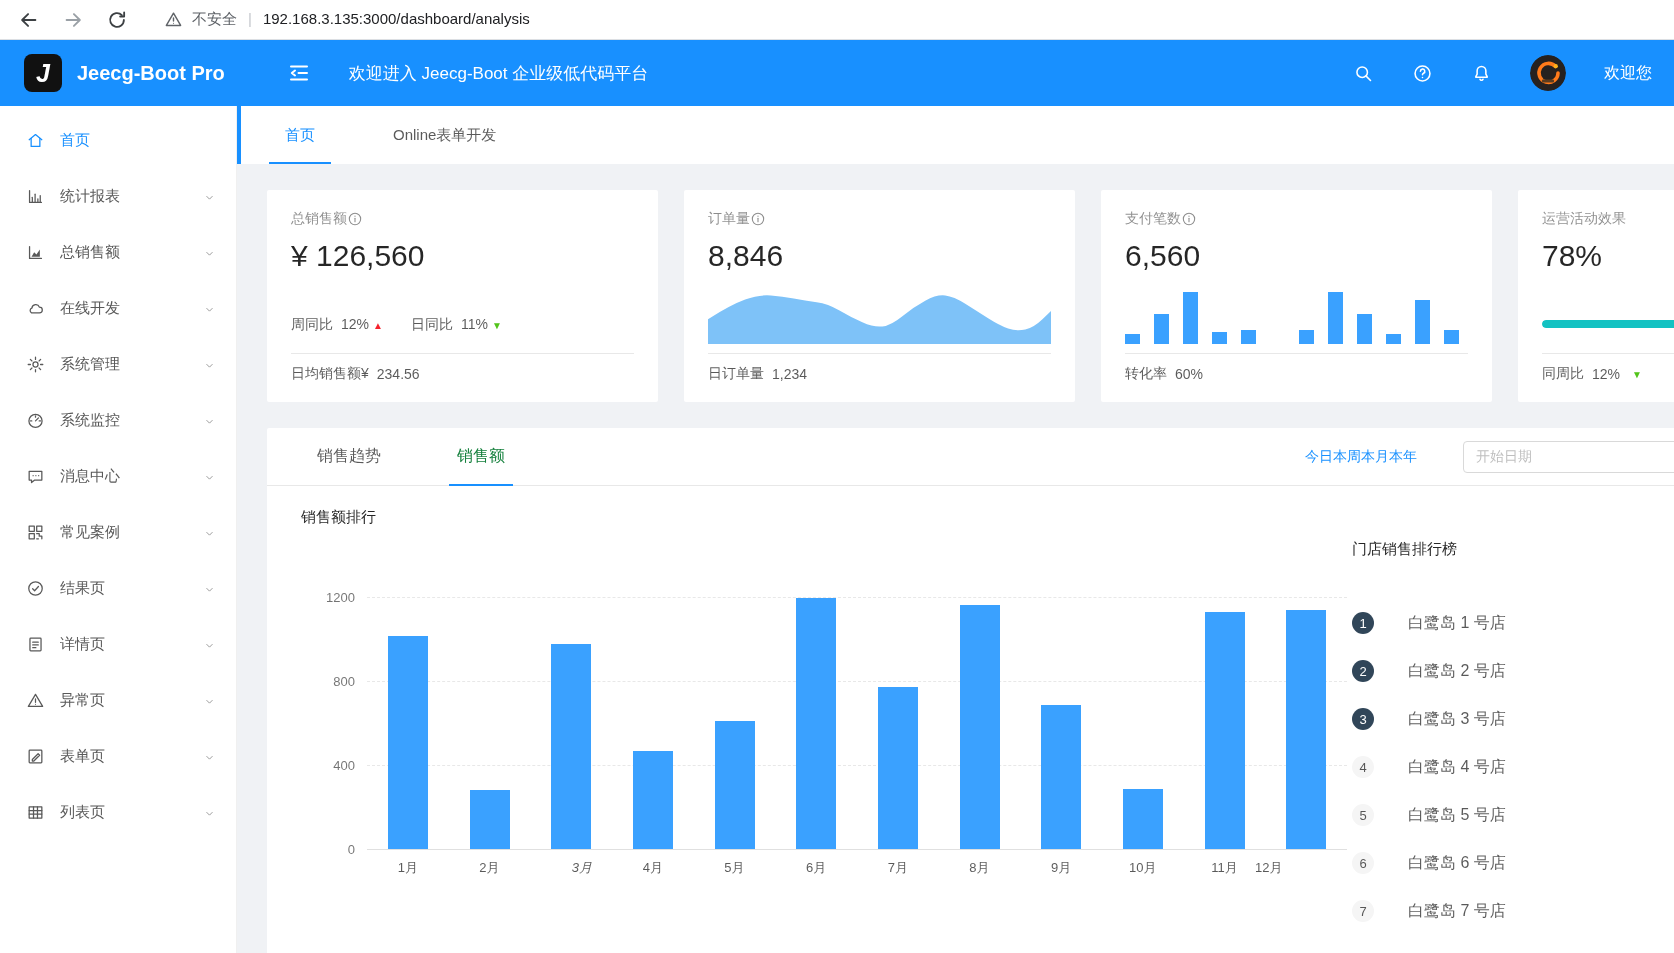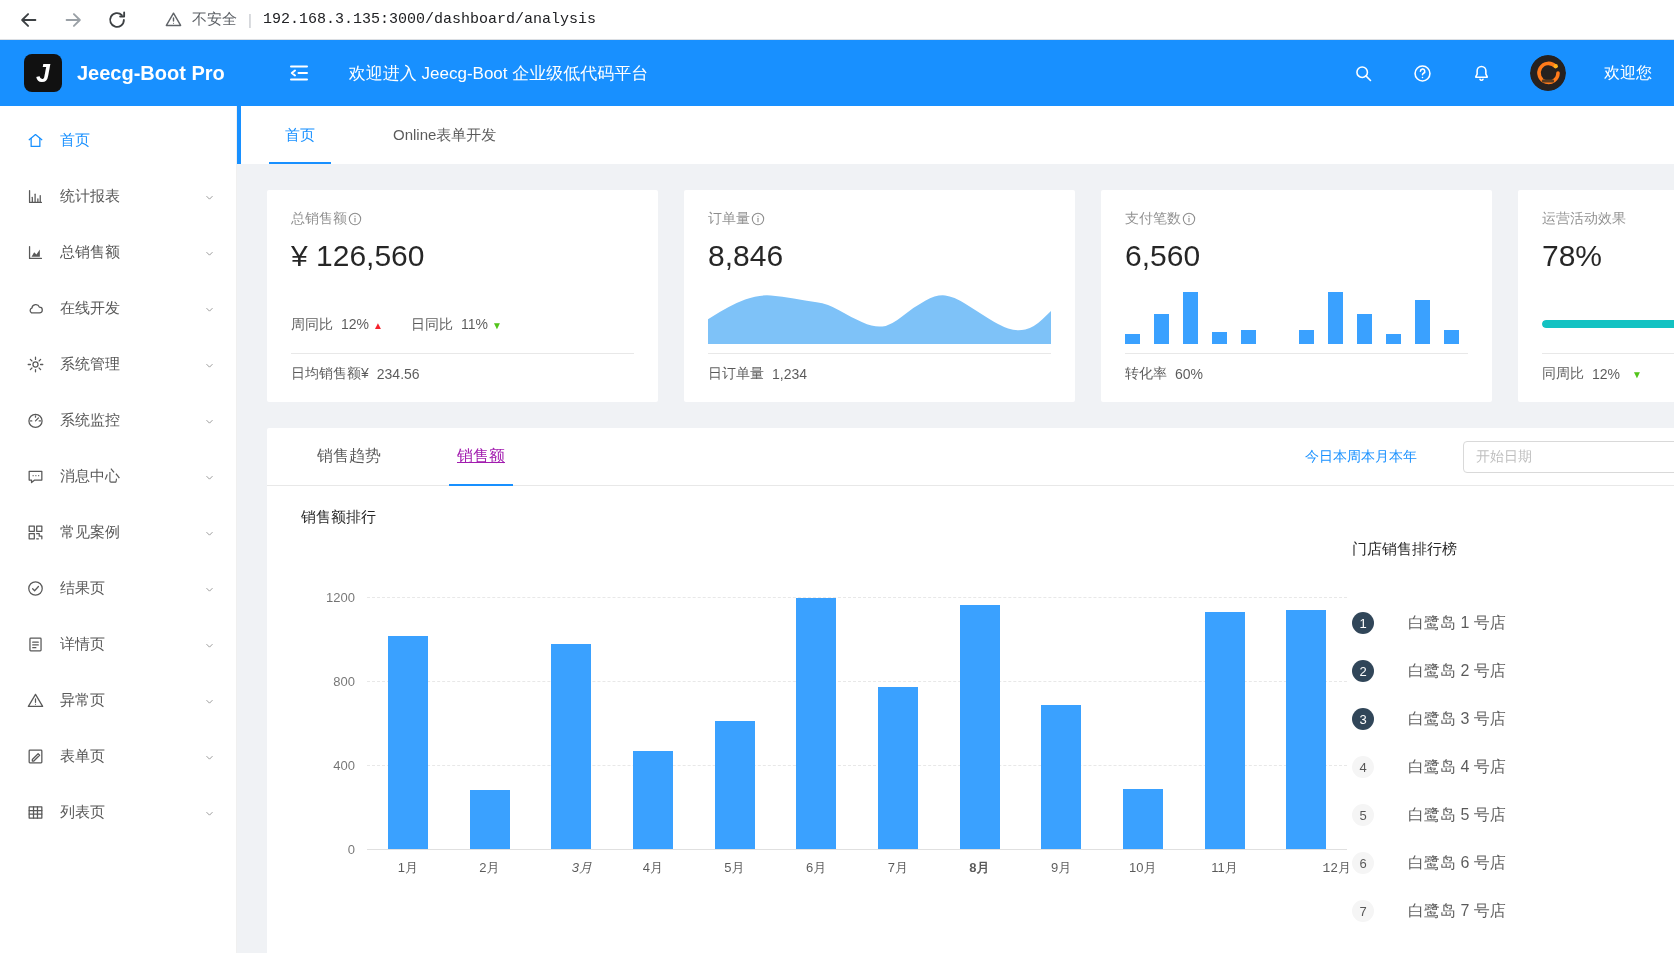--- a/index.html
+++ b/index.html
@@ -4,25 +4,25 @@
 <style>
   * { margin:0; padding:0; box-sizing:border-box; }
   html,body { width:1674px; height:953px; overflow:hidden; background:#f0f2f5;
     font-family:"Liberation Sans","DejaVu Sans",sans-serif; }
 
   
   .chrome { height:40px; background:#fff; border-bottom:1px solid #dcdfe3;
     display:flex; align-items:center; padding:0 18px; gap:22px; }
   .chrome .nav-ic { width:22px; height:22px; color:#3c4043; cursor:pointer; }
   .chrome .nav-ic.disabled { color:#9aa0a6; }
-  .url-zone { display:flex; align-items:center; gap:9px; margin-left:14px; cursor:pointer; }
+  .url-zone { display:flex; gap:9px; margin-left:14px; cursor:pointer; }
   .sec-ic { width:19px; height:19px; color:#5f6368; }
   .sec-label { font-size:15px; color:#5f6368; }
   .url-divider { color:#c4c7cc; font-size:15px; padding:0 2px; }
-  .url-text { font-size:15px; color:#202124;font-family:Liberation Mono, monospace; }
+  .url-text { font-size:15px; color:#202124; }
 
   
   .app-header { height:66px; background:#1890ff; display:flex; align-items:center;
     padding-left:24px; color:#fff; overflow:hidden; }
   .logo-box { width:38px; height:38px; background:#111; border-radius:8px; color:#fff;
     display:flex; align-items:center; justify-content:center; font-size:25px; font-weight:bold;
     font-style:italic; cursor:pointer; flex:none; }
   .brand { font-size:20px; font-weight:bold; margin-left:15px; white-space:nowrap; }
   .fold-ic { width:24px; height:24px; margin-left:62px; cursor:pointer; flex:none; }
   .welcome { font-size:17px; margin-left:38px; white-space:nowrap; }
@@ -70,21 +70,21 @@
   .progress-fill { height:100%; background:#13c2c2; border-radius:100px; }
   .card-divider { border-top:1px solid #e8e8e8; margin:9px 0 0; }
   .card-foot { font-size:14px; color:rgba(0,0,0,.65); height:40px; display:flex; align-items:center; gap:8px; }
 
   
   .panel { position:relative; width:1636px; height:620px; margin:26px 0 0 30px; background:#fff; border-radius:2px; }
   .panel-head { height:58px; border-bottom:1px solid #e8e8e8; display:flex; align-items:stretch;
     padding-left:26px; gap:44px; position:relative; }
   .ptab { display:flex; align-items:center; padding:0 8px; font-size:16px; color:rgba(0,0,0,.65);
     position:relative; cursor:pointer;margin-left:16px; }
-  .ptab.active { color:#a21caf;text-decoration:underline; }
+  .ptab.active { color:#15803d; }
   .ptab.active::after { content:""; position:absolute; left:0; right:0; bottom:-1px; height:2px; background:#1890ff; }
   .panel-controls { position:absolute; left:1030px; top:0; height:58px; display:flex; align-items:center; gap:30px; }
   .qlink { color:#1890ff; font-size:14px; white-space:nowrap; cursor:pointer; }
   .date-input { margin-left:16px; width:300px; height:32px; border:1px solid #d9d9d9; border-radius:4px;
     background:#fff; display:flex; align-items:center; padding:0 12px; color:#bfbfbf; font-size:14px; cursor:text; }
 
   .chart-title { position:absolute; left:34px; top:80px; font-size:15px; font-weight:500; color:rgba(0,0,0,.85); }
   .chart-plot { position:absolute; left:100px; top:169px; width:980px; height:252px; }
   .gridline { position:absolute; left:0; right:0; border-top:1px dashed #e8e8e8; }
   .axisline { position:absolute; left:0; right:0; top:252px; border-top:1px solid #e0e0e0; }
@@ -452,29 +452,29 @@
           <div class="xtick" style="left: 174px; width: 81.6667px; font-style: italic;">3月</div>
           <div class="cbar" style="left: 265.833px; height: 97.65px; background: rgb(58, 161, 255);"></div>
           <div class="xtick" style="left: 245px; width: 81.6667px;">4月</div>
           <div class="cbar" style="left: 347.5px; height: 128.1px; background: rgb(58, 161, 255);"></div>
           <div class="xtick" style="left: 326.667px; width: 81.6667px;">5月</div>
           <div class="cbar" style="left: 429.167px; height: 250.95px; background: rgb(58, 161, 255);"></div>
           <div class="xtick" style="left: 408.333px; width: 81.6667px;">6月</div>
           <div class="cbar" style="left: 510.833px; height: 161.7px; background: rgb(58, 161, 255);"></div>
           <div class="xtick" style="left: 490px; width: 81.6667px;">7月</div>
           <div class="cbar" style="left: 592.5px; height: 243.6px; background: rgb(58, 161, 255);"></div>
-          <div class="xtick" style="left: 571.667px; width: 81.6667px; font-weight: bold;">8月</div>
+          <div class="xtick" style="left: 571.667px; width: 81.6667px;">8月</div>
           <div class="cbar" style="left: 674.167px; height: 143.85px; background: rgb(58, 161, 255);"></div>
           <div class="xtick" style="left: 653.333px; width: 81.6667px;">9月</div>
           <div class="cbar" style="left: 755.833px; height: 59.85px; background: rgb(58, 161, 255);"></div>
           <div class="xtick" style="left: 735px; width: 81.6667px;">10月</div>
           <div class="cbar" style="left: 837.5px; height: 237.3px; background: rgb(58, 161, 255);"></div>
           <div class="xtick" style="left: 816.667px; width: 81.6667px;">11月</div>
           <div class="cbar" style="left: 919.167px; height: 239.4px; background: rgb(58, 161, 255);"></div>
-          <div class="xtick" style="left: 929px; width: 81.6667px; font-family: Liberation Mono, monospace;">12月</div>
+          <div class="xtick" style="left: 861px; width: 81.6667px;">12月</div>
         </div>
       <div class="ranking">
         <div class="ranking-title">门店销售排行榜</div>
         <div class="rank-list" id="rank-list">
             <div class="rank-row">
               <span class="rank-badge top">1</span>
               <span class="rank-name">白鹭岛 1 号店</span>
             </div>
             <div class="rank-row">
               <span class="rank-badge top">2</span>

